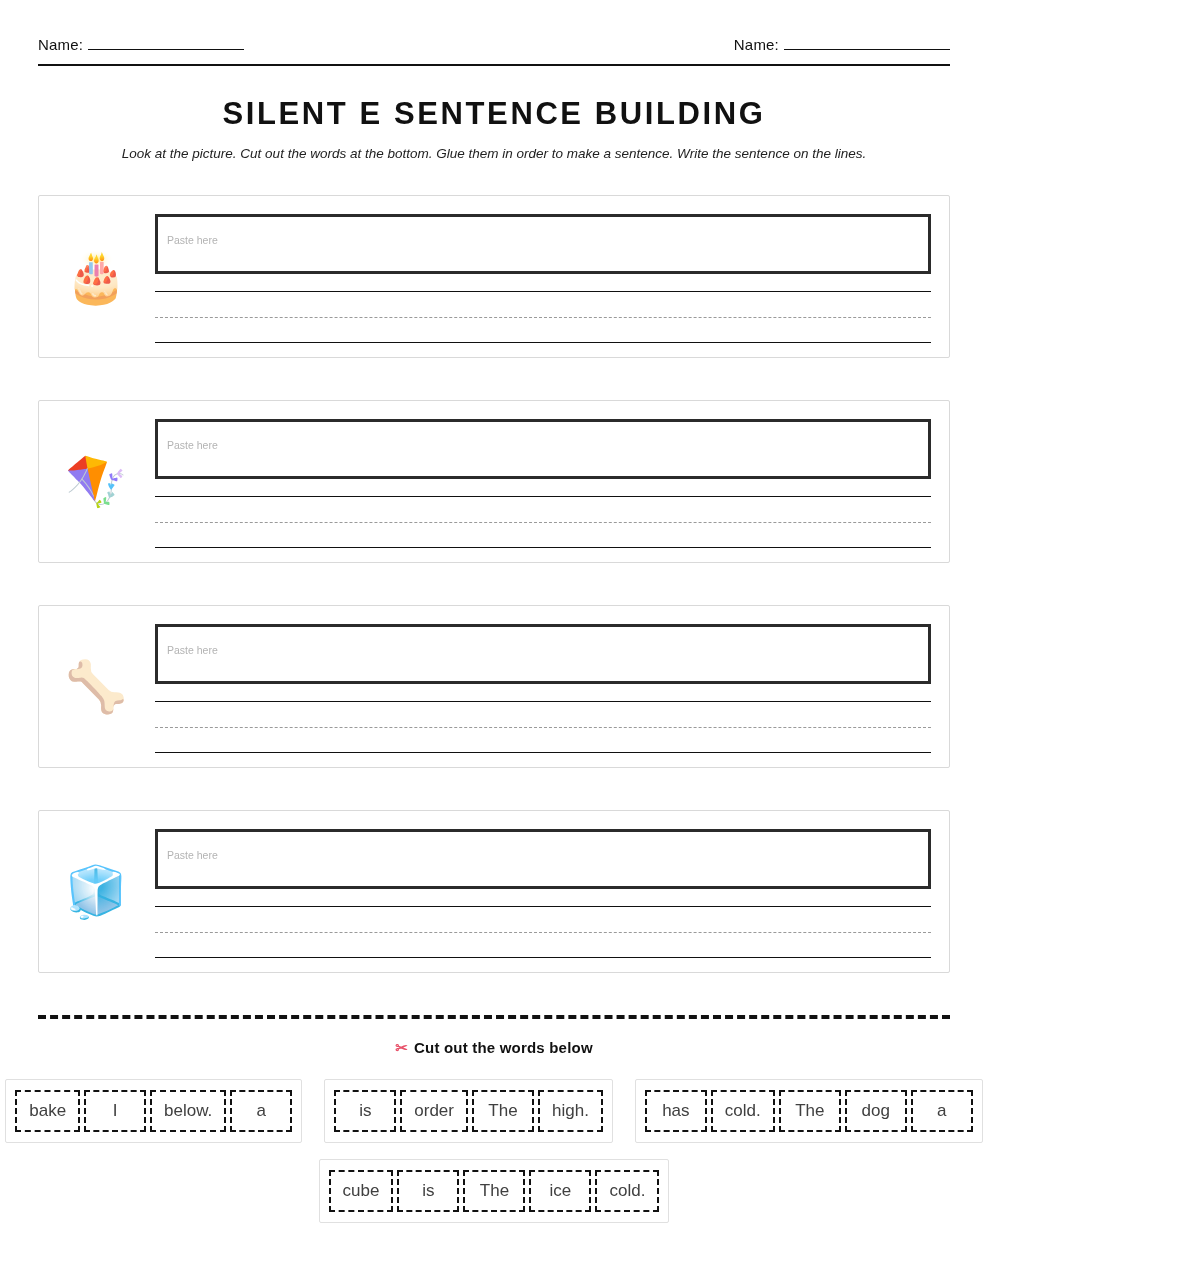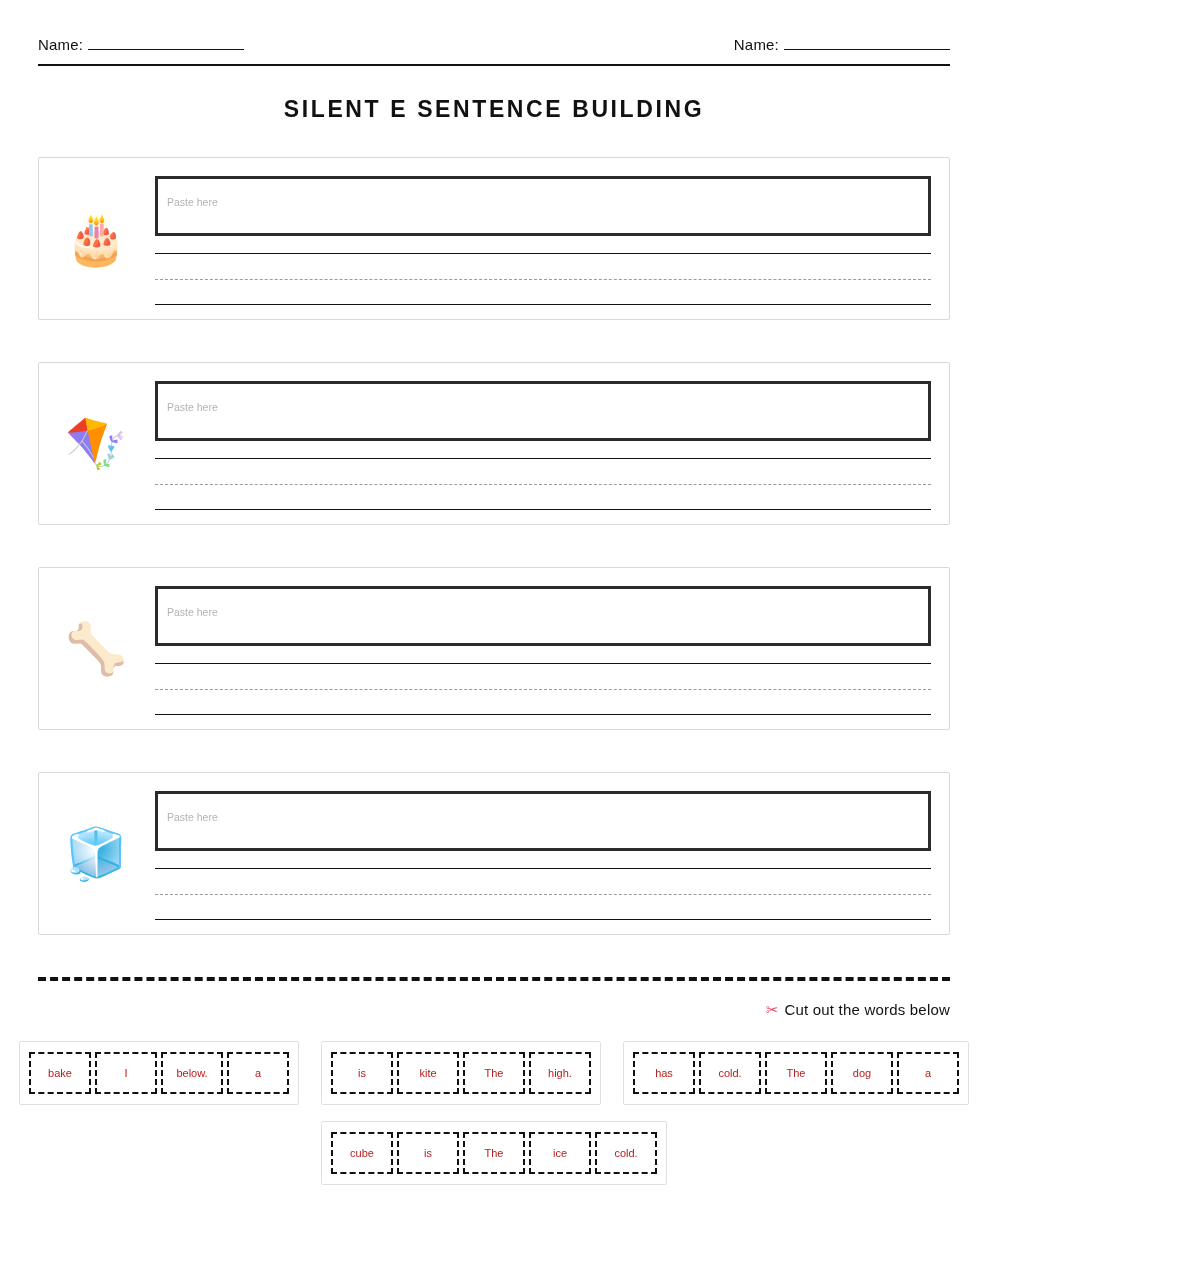--- a/index.html
+++ b/index.html
@@ -57,21 +57,21 @@
     height: 0;
     border: 0;
     border-top: 2.4px solid #111;
   }
 
   
   .title {
     margin: 0;
     padding-top: 30px;
     text-align: center;
-    font-size: 23px;
+    font-size: 31px;
     font-weight: bold;
     letter-spacing: 2.6px;
     color: #111;
   }
   .subtitle {
     margin: 0;
     padding-top: 14px;
     text-align: center;
     font-size: 13.5px;
     font-style: italic;
@@ -136,24 +136,24 @@
     border-top: 1.4px dashed #9a9a9a;
   }
 
   
   .cut-line {
     margin-top: 6px;
     height: 0;
     border-top: 4px dashed #111;
   }
   .cut-heading {
-    text-align: right;
+    text-align: center;
     padding-top: 20px;
     font-size: 15px;
-    font-weight: normal;
+    font-weight: bold;
     color: #111;
     letter-spacing: .2px;
   }
   .scissors {
     color: #e8536b;
     margin-right: 6px;
     font-size: 15px;
   }
 
   .word-rows {
@@ -176,22 +176,22 @@
   }
   .word-card {
     box-sizing: border-box;
     border: 2.6px dashed #111;
     min-width: 62px;
     height: 42px;
     display: flex;
     align-items: center;
     justify-content: center;
     padding: 0 12px;
-    font-size: 11px;
-    color: #b91c1c;
+    font-size: 17px;
+    color: #404040;
     background: #fff;
     white-space: nowrap;
   }
 </style>
 </head>
 <body>
 
 <div class="page">
 
   <div class="name-date-row">
@@ -200,20 +200,21 @@
       <span class="nd-rule name"></span>
     </div>
     <div class="nd-group">
       <span class="nd-label">Name:</span>
       <span class="nd-rule date"></span>
     </div>
   </div>
   <div class="header-hr"></div>
 
   <h1 class="title">SILENT E SENTENCE BUILDING</h1>
+  <p class="subtitle">Look at the picture. Cut out the words at the bottom. Glue them in order to make a sentence. Write the sentence on the lines.</p>
 
   <div class="exercises" id="exercise-list">
       <div class="card">
         <div class="card-pic">🎂</div>
         <div class="card-work">
           <div class="paste-box">
             <div class="paste-hint">Paste here</div>
           </div>
           <div class="write-lines">
             <div class="wline-solid"></div>
@@ -272,21 +273,21 @@
   <div class="word-rows" id="word-bank">
       <div class="word-row">
         <div class="word-group">
           <div class="word-card">bake</div>
           <div class="word-card">I</div>
           <div class="word-card">below.</div>
           <div class="word-card">a</div>
         </div>
         <div class="word-group">
           <div class="word-card">is</div>
-          <div class="word-card">kite</div>
+          <div class="word-card">order</div>
           <div class="word-card">The</div>
           <div class="word-card">high.</div>
         </div>
         <div class="word-group">
           <div class="word-card">has</div>
           <div class="word-card">cold.</div>
           <div class="word-card">The</div>
           <div class="word-card">dog</div>
           <div class="word-card">a</div>
         </div>

